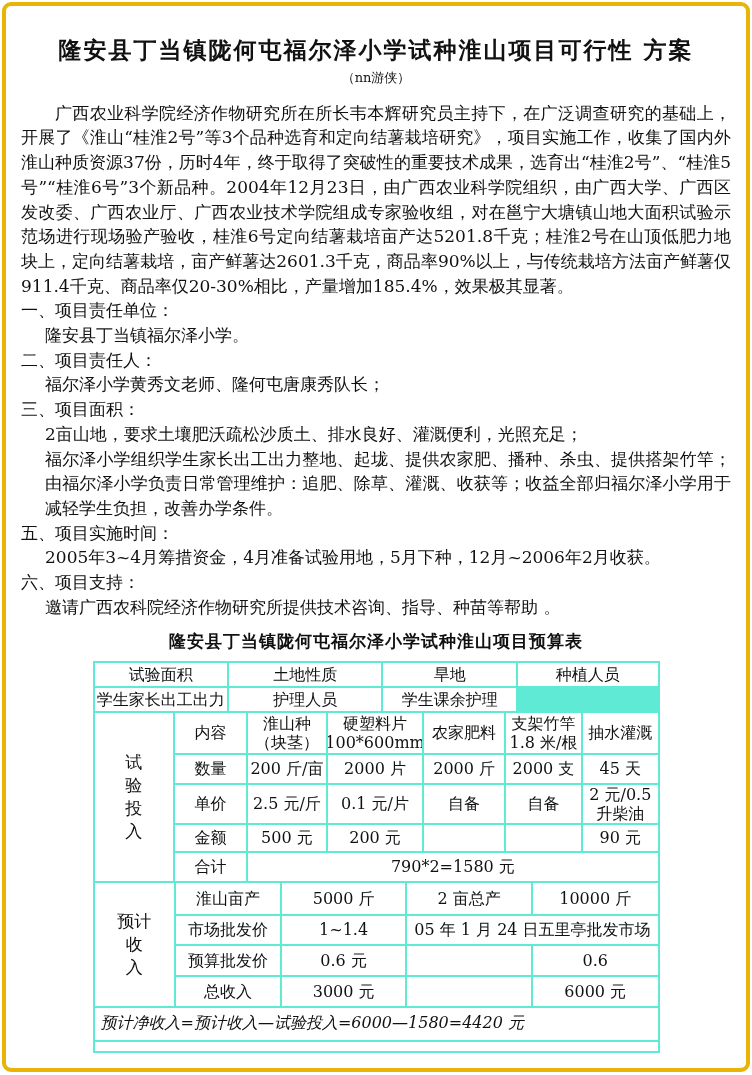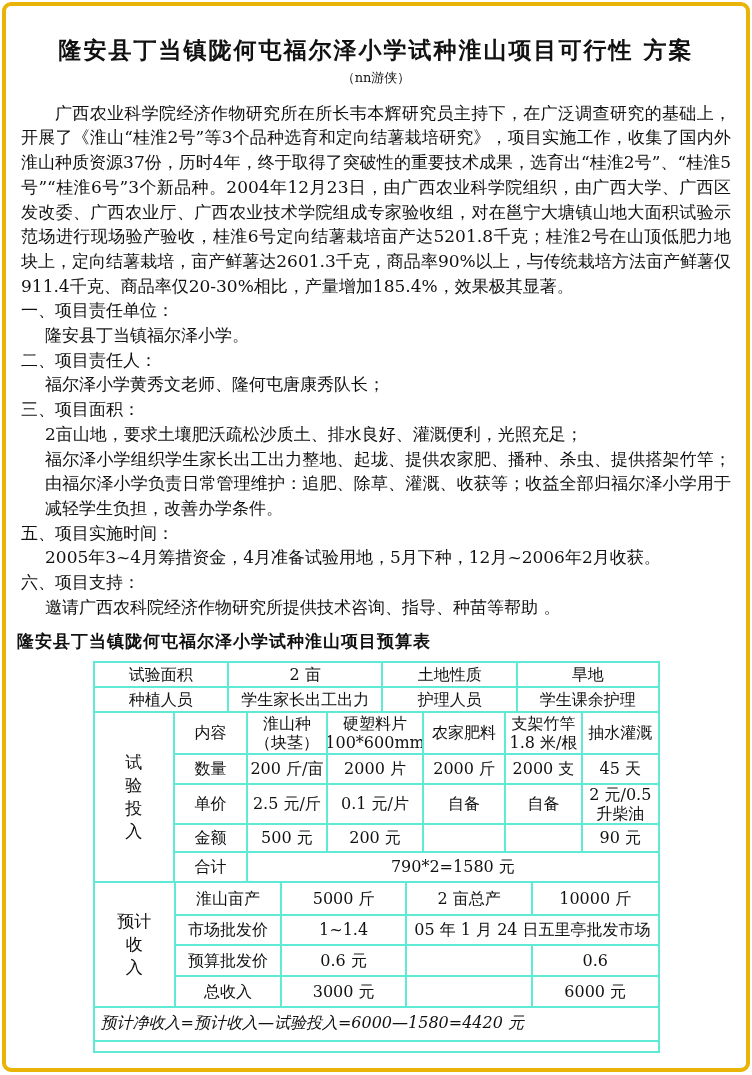--- a/index.html
+++ b/index.html
@@ -18,21 +18,21 @@
     letter-spacing:2px;line-height:1.25;
   }
   .doc-subtitle{
     margin:4px 0 14px;text-align:center;font-size:13px;font-weight:normal;
   }
   .textblock{padding:0 4px;font-size:17px;line-height:24.7px;text-align:justify;}
   .intro{margin:0;text-indent:2em;}
   .sec-h{margin:0;font-weight:normal;font-size:17px;}
   .sec-b{margin:0 0 0 24px;}
   .table-title{
-    margin:10px 0 8px;text-align:left;font-size:17px;font-weight:bold;
+    margin:10px 0 8px;text-align:center;font-size:17px;font-weight:bold;
     letter-spacing:1px;
   }
   .budget{
     width:567px;margin:0 auto;background:#5eead4;padding:2px;box-sizing:border-box;
     display:flex;flex-direction:column;gap:2px;font-size:16px;
   }
   .grid{display:grid;gap:2px;}
   .grid-info{grid-template-columns:135fr 155fr 135fr 142fr;grid-template-rows:23px 23px;}
   .grid-invest{grid-template-columns:80fr 73fr 79fr 97fr 81fr 77fr 76fr;
                grid-template-rows:40px 28px 38px 26px 28px;}
@@ -87,21 +87,20 @@
       <p class="sec-b">邀请广西农科院经济作物研究所提供技术咨询、指导、种苗等帮助 。</p>
     </div>
   </div>
 
   <div class="table-title">隆安县丁当镇陇何屯福尔泽小学试种淮山项目预算表</div>
 
   <div class="budget">
 
     <div class="grid grid-info">
       <div class="cell">试验面积</div>
-      <div class="cell">2 亩</div>
       <div class="cell">土地性质</div>
       <div class="cell">旱地</div>
       <div class="cell">种植人员</div>
       <div class="cell">学生家长出工出力</div>
       <div class="cell">护理人员</div>
       <div class="cell">学生课余护理</div>
     </div>
 
     <div class="grid grid-invest">
       <div class="cell vlabel span-rows-5">试

